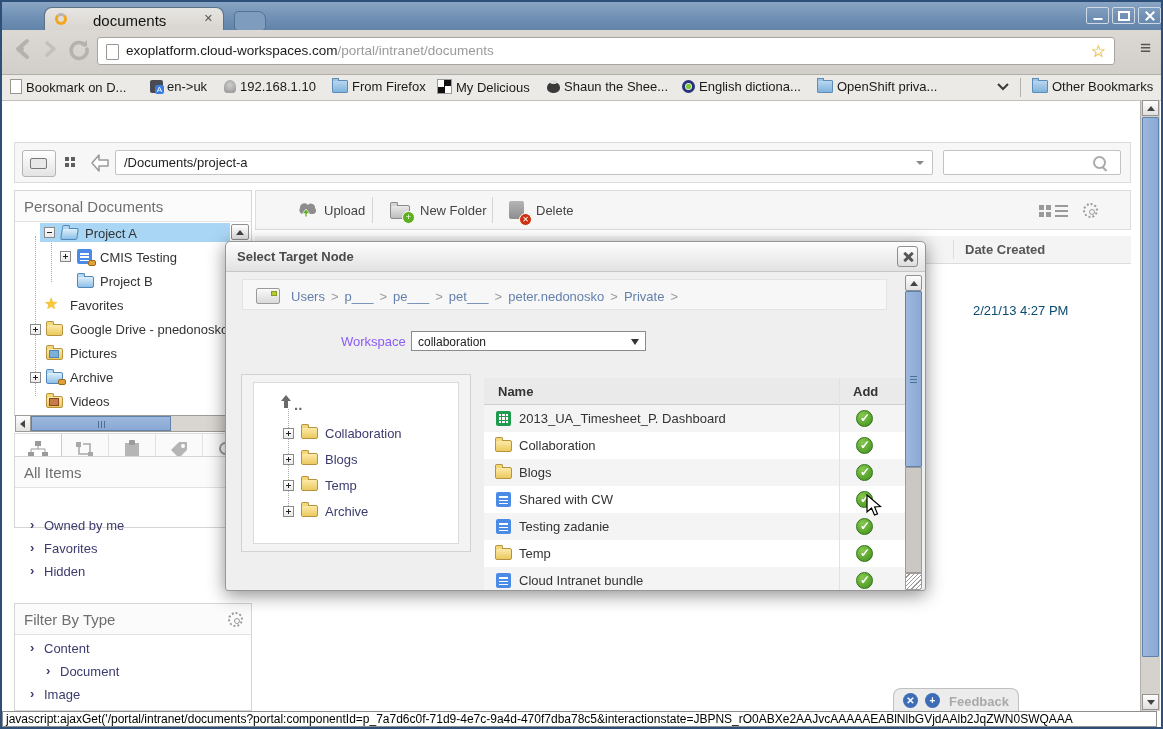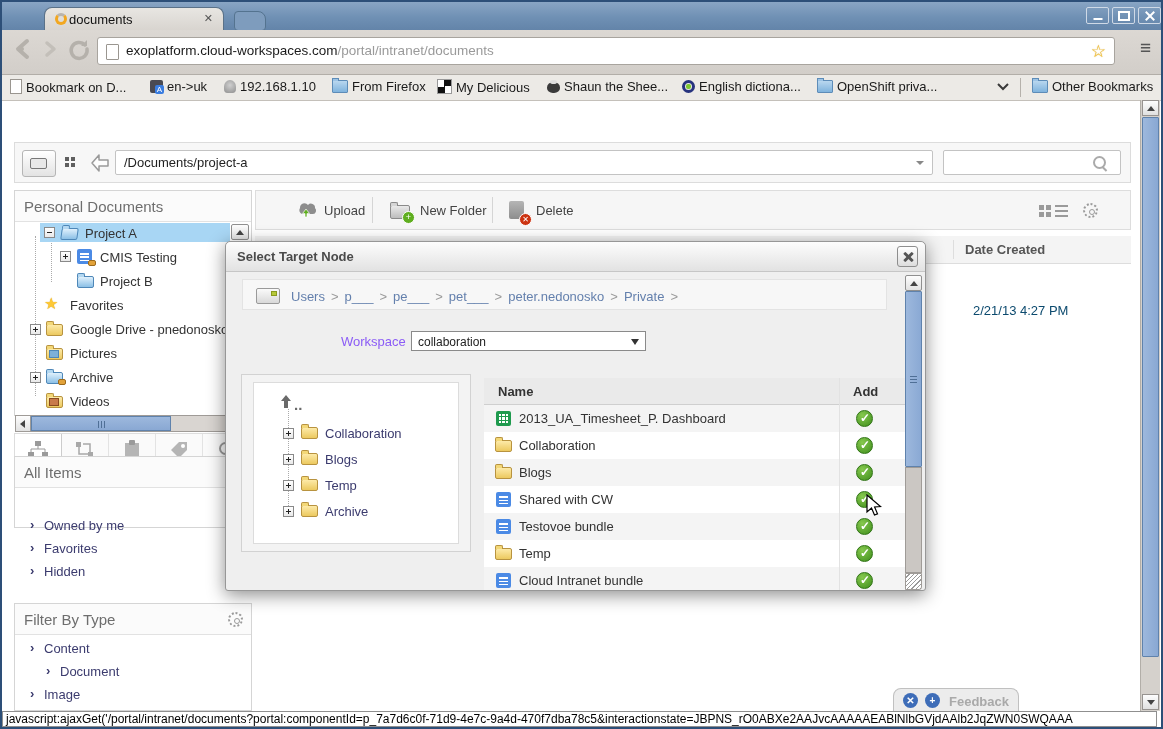--- a/index.html
+++ b/index.html
@@ -7,21 +7,21 @@
     font-family:"Liberation Sans",sans-serif;border:0;box-sizing:border-box;}
   .abs{position:absolute;}
   
   #titlebar{position:absolute;left:0;top:0;width:1163px;height:30px;
     background:linear-gradient(180deg,#89a5c4 0%,#6f90b4 55%,#6384a9 100%);
     border-top:2px solid #16314f;border-left:2px solid #16314f;border-right:2px solid #16314f;box-sizing:border-box;}
   #tab{position:absolute;left:42px;top:5px;width:178px;height:25px;background:linear-gradient(#e8e6e2,#d6d2cd);
     border:1px solid #5a7188;border-bottom:none;border-radius:8px 8px 0 0;}
   #tab .favicon{position:absolute;left:10px;top:5px;width:12px;height:12px;border-radius:50%;
     border:3px solid #f2a71f;border-top-color:#b9b4ad;box-sizing:border-box;}
-  #tab .tab-title{position:absolute;left:24px;top:4px;font-size:13px;color:#111;}
+  #tab .tab-title{position:absolute;left:48px;top:4px;font-size:15px;color:#111;}
   #tab .tab-close{position:absolute;right:10px;top:4px;font-size:11px;color:#555;}
   #newtab{position:absolute;left:232px;top:9px;width:30px;height:18px;background:#7e9cbd;border:1px solid #54738f;border-radius:4px 8px 4px 4px;}
   .winbtn{position:absolute;top:5px;width:23px;height:17px;border:1px solid #cfd9e6;border-radius:2px;color:#fff;text-align:center;box-sizing:border-box;}
   .winbtn i{position:absolute;left:50%;top:50%;transform:translate(-50%,-50%);display:block;}
   #btn-min i{width:9px;height:2px;background:#fff;margin-top:3px;}
   #btn-max i{width:8px;height:6px;border:2px solid #fff;}
   #btn-close i{width:10px;height:10px;}
   #btn-close i::before,#btn-close i::after{content:"";position:absolute;left:4px;top:-1px;width:2px;height:12px;background:#fff;}
   #btn-close i::before{transform:rotate(45deg);}#btn-close i::after{transform:rotate(-45deg);}
   
@@ -490,21 +490,21 @@
         <span class="nm">Blogs</span>
         <span class="checkicon" style="left:372px;top:5px"></span>
       </div>
       <div class="mrow" style="top:108px">
         <span class="gdoc" style="left:12px;top:6px"></span>
         <span class="nm">Shared with CW</span>
         <span class="checkicon" style="left:372px;top:5px"></span>
       </div>
       <div class="mrow odd" style="top:135px">
         <span class="gdoc" style="left:12px;top:6px"></span>
-        <span class="nm">Testovoe bundle</span>
+        <span class="nm">Testing zadanie</span>
         <span class="checkicon" style="left:372px;top:5px"></span>
       </div>
       <div class="mrow" style="top:162px">
         <span class="ficon" style="left:11px;top:8px"></span>
         <span class="nm">Temp</span>
         <span class="checkicon" style="left:372px;top:5px"></span>
       </div>
       <div class="mrow odd" style="top:189px">
         <span class="gdoc" style="left:12px;top:6px"></span>
         <span class="nm">Cloud Intranet bundle</span>

